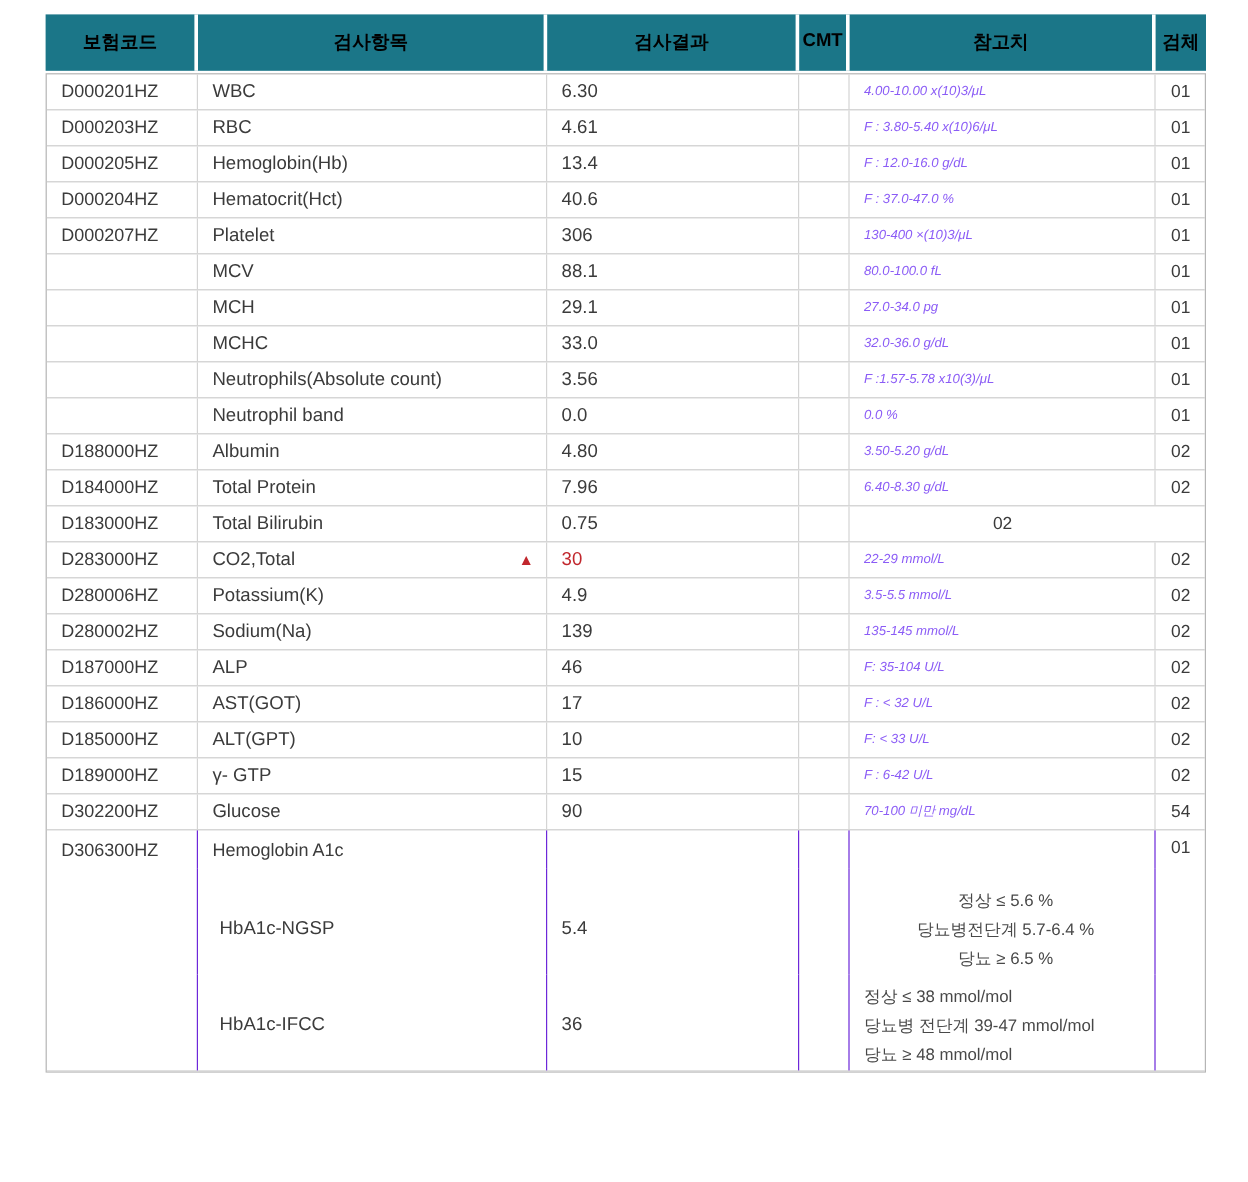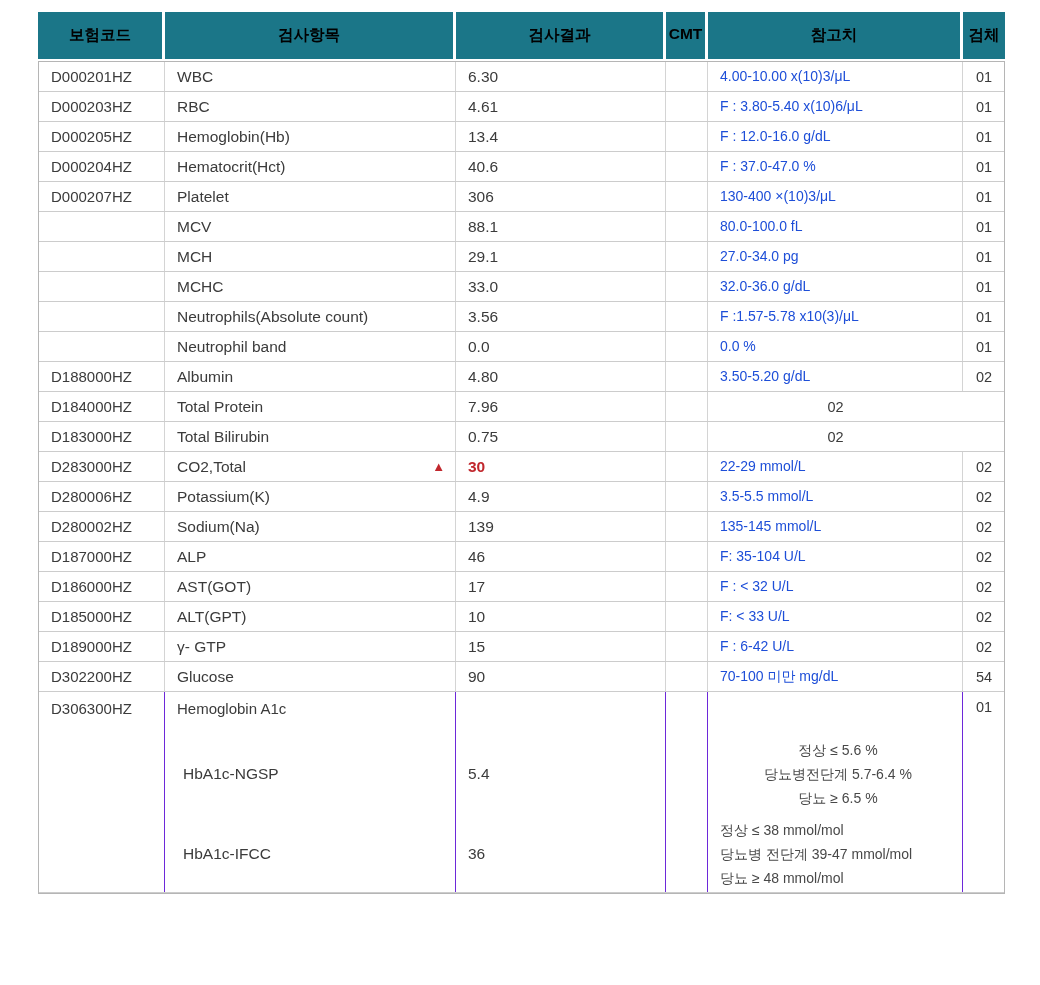--- a/index.html
+++ b/index.html
@@ -46,31 +46,31 @@
     display: flex;
     align-items: center;
     font-size: 15px;
     padding: 2px 6px 2px 12px;
     overflow: hidden;
   }
   .cell:last-child { border-right: none; }
   .c-item { justify-content: space-between; font-size: 15.5px; }
   .c-result { font-size: 15.5px; }
   .c-spec { justify-content: center; padding: 2px 4px; font-size: 14.5px; }
-  .c-ref { font-size: 14px; color: #1d4ed8; align-items: center; }
+  .c-ref { font-size: 11px; color: #8b5cf6; align-items: center; font-style: italic; }
   .c-ref .ref-lines { display: block; width: 100%; }
   .c-ref .ref-line { line-height: 23px; }
   .tall .c-ref { padding-top: 8px; padding-bottom: 8px; }
   .tall .cell { align-items: center; }
   .flag {
     color: var(--abnormal, #c1272d);
     font-size: 13px;
     padding-right: 4px;
   }
-  .abnormal { color: var(--abnormal, #c1272d); font-weight: bold; text-align: right; }
+  .abnormal { color: var(--abnormal, #c1272d); font-weight: normal; text-align: right; }
   
   .group { 
     display: grid;
     grid-template-columns: 126px 291px 210px 42px 255px 42px;
     border-bottom: 1px solid #cccccc;
   }
   .gc {
     border-right: 1px solid #6d28d9;
     font-size: 15px;
     display: flex;
@@ -258,20 +258,25 @@
         </div>
         <div class="cell c-spec">02</div>
       </div>
       <div class="trow">
         <div class="cell c-code">D184000HZ</div>
         <div class="cell c-item">
           <div class="item-label">Total Protein</div>
         </div>
         <div class="cell c-result">7.96</div>
         <div class="cell c-cmt"></div>
+        <div class="cell c-ref">
+          <div class="ref-lines">
+            <div class="ref-line">6.40-8.30 g/dL</div>
+          </div>
+        </div>
         <div class="cell c-spec">02</div>
       </div>
       <div class="trow tall">
         <div class="cell c-code">D183000HZ</div>
         <div class="cell c-item">
           <div class="item-label">Total Bilirubin</div>
         </div>
         <div class="cell c-result">0.75</div>
         <div class="cell c-cmt"></div>
         <div class="cell c-spec">02</div>

